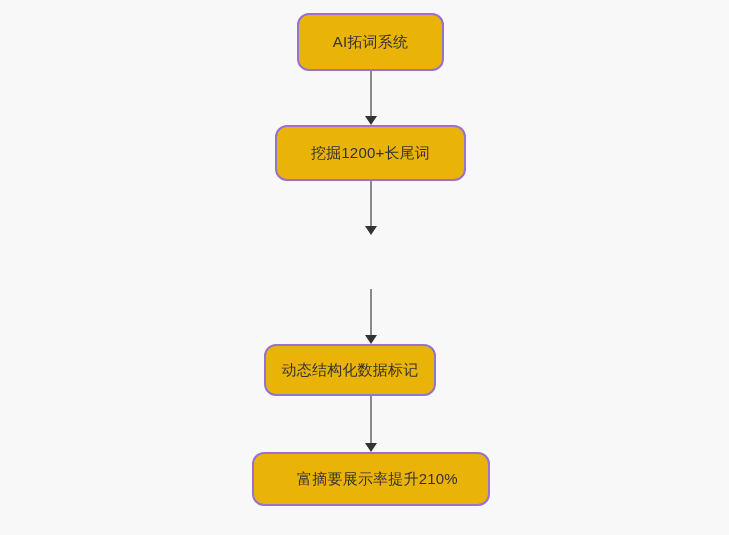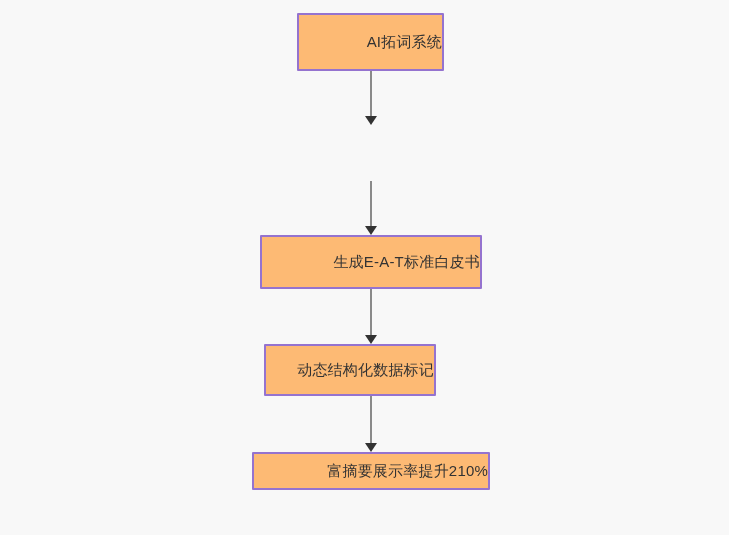--- a/index.html
+++ b/index.html
@@ -14,26 +14,26 @@
     overflow: hidden;
   }
   #flowchart-canvas {
     position: relative;
     width: 729px;
     height: 535px;
   }
   .node {
     position: absolute;
     box-sizing: border-box;
-    background: #fdba74;
+    background: #eab308;
     border: 2px solid #9573cf;
-    border-radius: 1px;
+    border-radius: 12px;
     display: flex;
     align-items: center;
-    justify-content: flex-end;
+    justify-content: center;
     color: #333333;
     font-size: 15px;
     line-height: 1.2;
     letter-spacing: 0.2px;
     white-space: nowrap;
     user-select: none;
   }
   .node-label {
     display: block;
   }
@@ -65,41 +65,41 @@
 
   <div class="node" style="left:297px; top:13px; width:147px; height:58px;">
     <span class="node-label">AI拓词系统</span>
   </div>
 
   <div class="edge" style="left:370px; top:71px; width:2px; height:54px;">
     <div class="edge-line" style="height:45px;"></div>
     <div class="edge-arrowhead" style="top:45px;"></div>
   </div>
 
+  <div class="node" style="left:275px; top:125px; width:191px; height:56px;">
+    <span class="node-label">挖掘1200+长尾词</span>
+  </div>
 
   <div class="edge" style="left:370px; top:181px; width:2px; height:54px;">
     <div class="edge-line" style="height:45px;"></div>
     <div class="edge-arrowhead" style="top:45px;"></div>
   </div>
 
-  <div class="node" style="left:260px; top:235px; width:222px; height:54px;">
-    <span class="node-label">生成E-A-T标准白皮书</span>
-  </div>
 
   <div class="edge" style="left:370px; top:289px; width:2px; height:55px;">
     <div class="edge-line" style="height:46px;"></div>
     <div class="edge-arrowhead" style="top:46px;"></div>
   </div>
 
   <div class="node" style="left:264px; top:344px; width:172px; height:52px;">
     <span class="node-label">动态结构化数据标记</span>
   </div>
 
   <div class="edge" style="left:370px; top:396px; width:2px; height:56px;">
     <div class="edge-line" style="height:47px;"></div>
     <div class="edge-arrowhead" style="top:47px;"></div>
   </div>
 
-  <div class="node" style="left:252px; top:452px; width:238px; height:38px;padding-left:13px;">
+  <div class="node" style="left:252px; top:452px; width:238px; height:54px;padding-left:13px;">
     <span class="node-label">富摘要展示率提升210%</span>
   </div>
 
 </div>
 
 </body></html>

